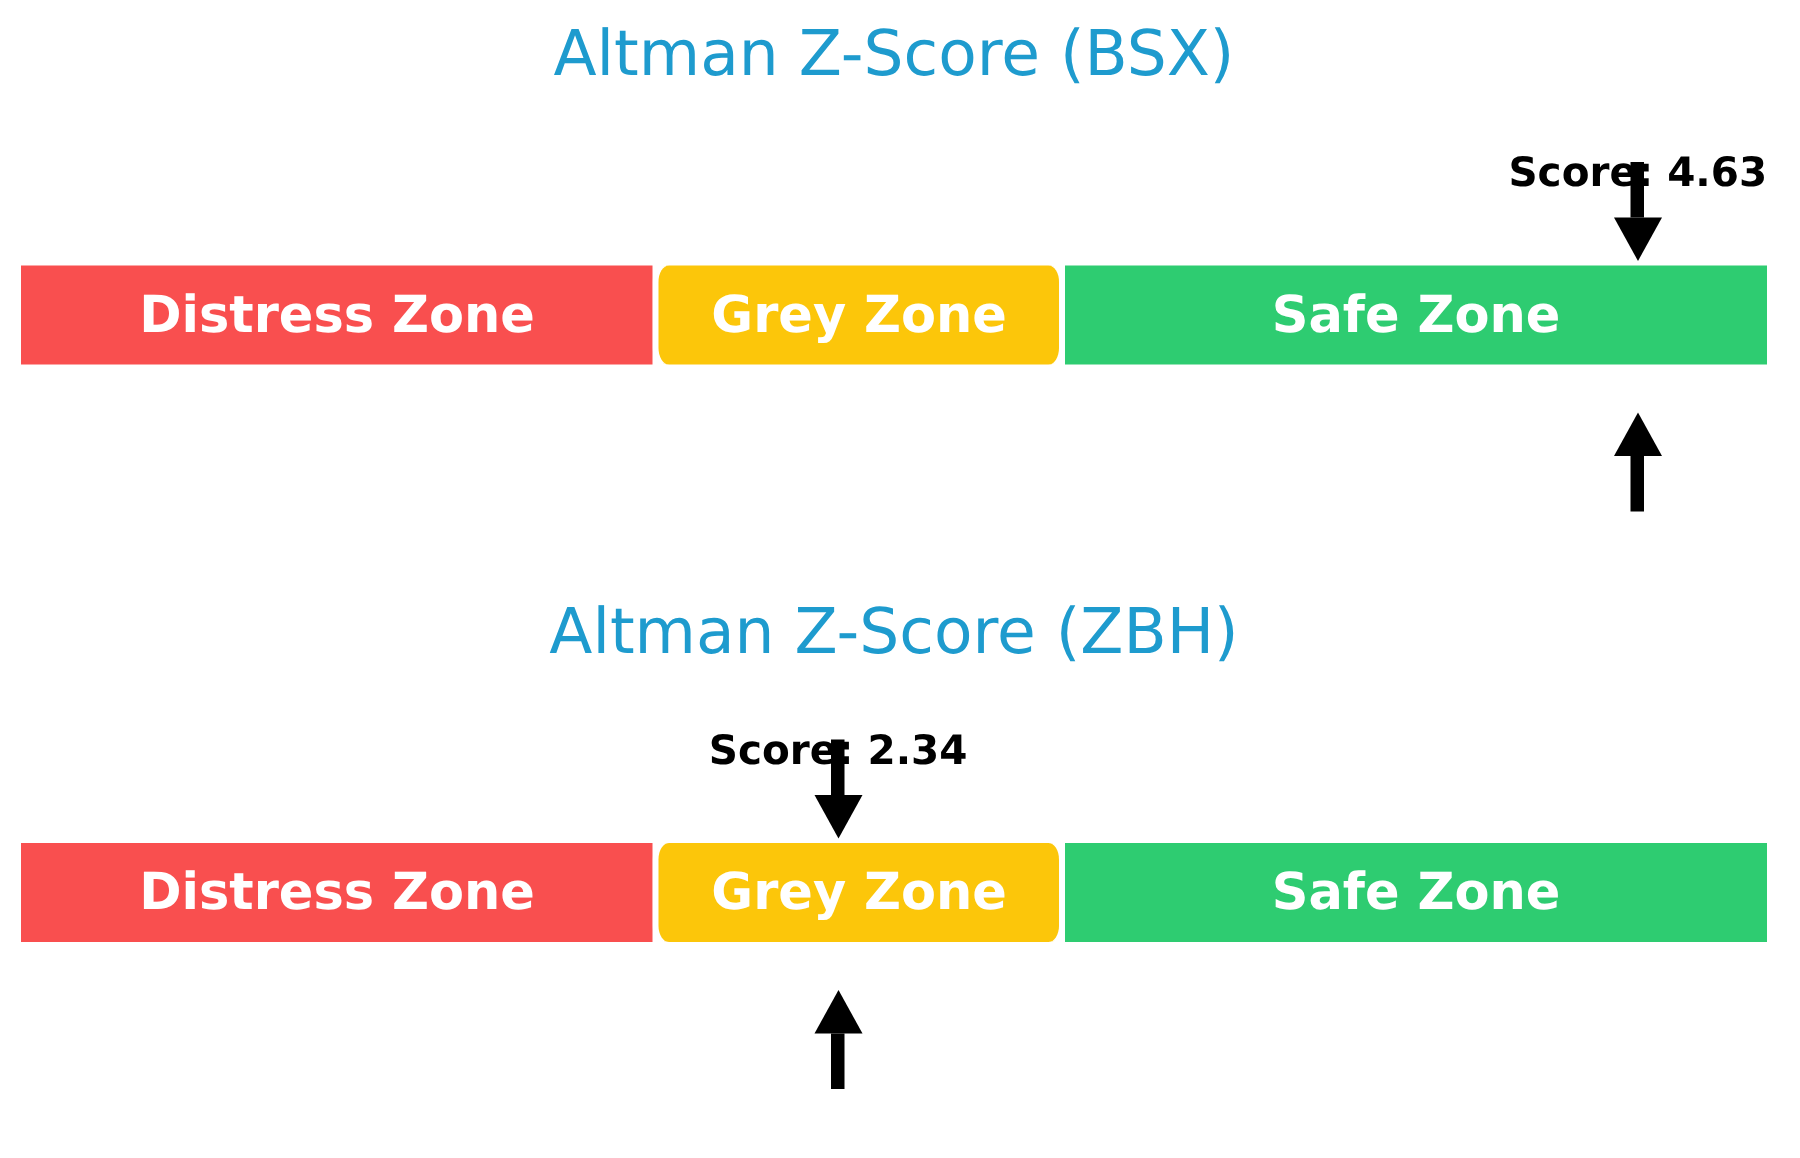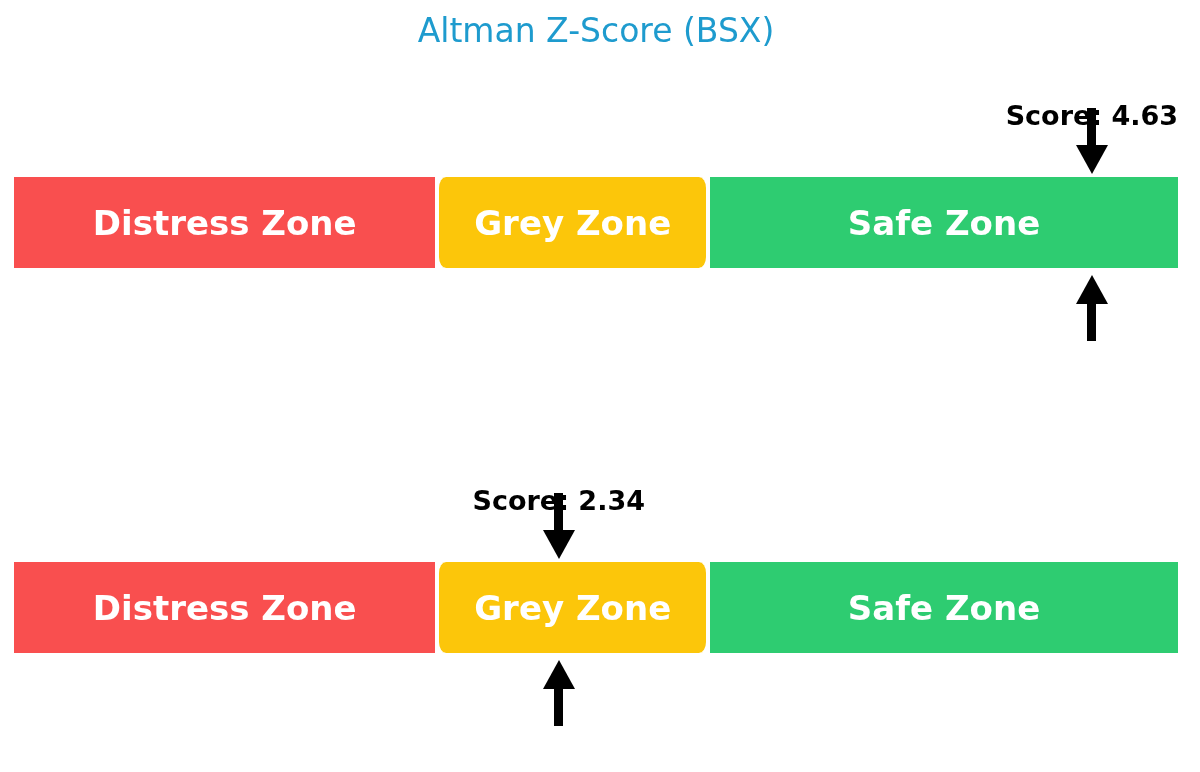--- a/index.html
+++ b/index.html
@@ -20,21 +20,21 @@
   .chart-0 { top: 10px; }
   .chart-1 { top: 395px; }
 
   .chart-title {
     position: absolute;
     top: 2px;
     left: 0;
     right: 0;
     margin: 0;
     text-align: center;
-    font-size: 33px;
+    font-size: 42px;
     font-weight: 400;
     line-height: 1.15;
   }
   .score-label {
     position: absolute;
     top: 46px;
     transform: translateX(-50%);
     font-size: 27px;
     font-weight: 700;
     color: #000000;
@@ -71,21 +71,21 @@
     border-left: 16px solid transparent;
     border-right: 16px solid transparent;
     border-bottom: 29px solid #000000;
   }
 
   .zone-bar {
     position: absolute;
     top: 167px;
     left: 0;
     right: 0;
-    height: 91px;
+    height: 66px;
   }
   .seg {
     position: absolute;
     top: 0;
     bottom: 0;
     display: flex;
     align-items: center;
     justify-content: center;
     box-sizing: border-box;
   }
@@ -124,20 +124,21 @@
         <span class="zone-label">Safe Zone</span>
       </div>
     </div>
     <div class="arrow arrow-up at-score" style="left: 92.6%;">
       <span class="head-up"></span>
       <span class="shaft"></span>
     </div>
   </section>
 
   <section class="chart chart-1">
+    <h2 class="chart-title" style="color: rgb(30, 155, 206);">Altman Z-Score (ZBH)</h2>
     <div class="score-label at-score" style="left: 46.8%;">Score: 2.34</div>
     <div class="arrow arrow-down at-score" style="left: 46.8%;">
       <span class="shaft"></span>
       <span class="head-down"></span>
     </div>
     <div class="zone-bar">
       <div class="seg" style="left: 0%; width: 36.2%; background: rgb(249, 79, 79);">
         <span class="zone-label">Distress Zone</span>
       </div>
       <div class="seg seg-mid" style="left: 36.2%; width: 23.6%; background: rgb(252, 198, 10);">

